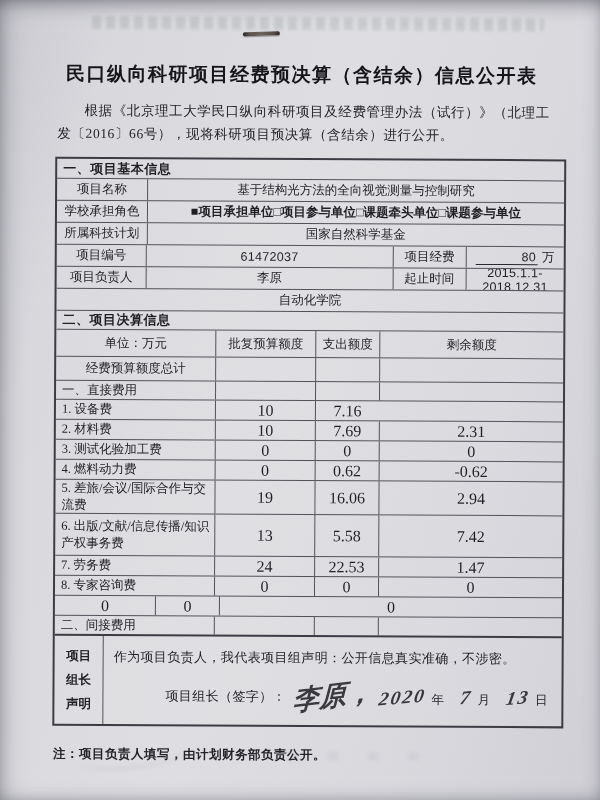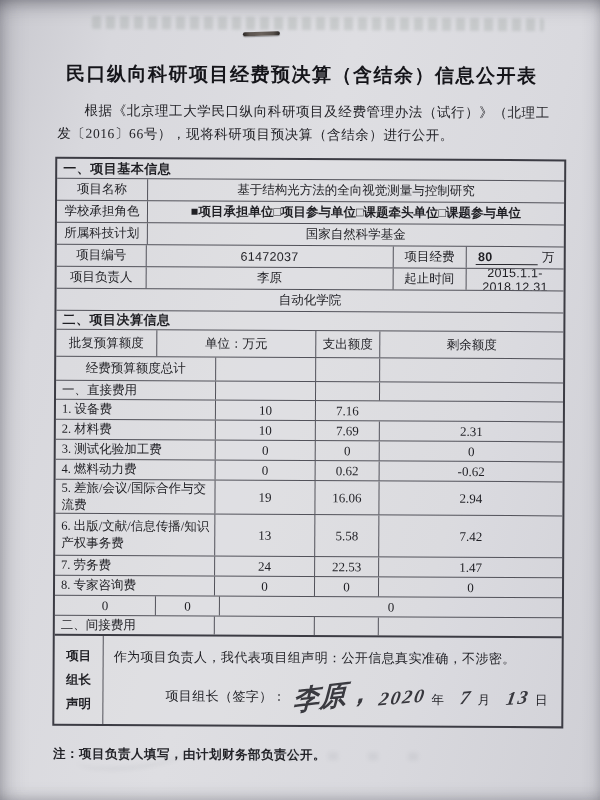--- a/index.html
+++ b/index.html
@@ -70,23 +70,23 @@
               font-family:"Liberation Sans","DejaVu Sans",sans-serif; letter-spacing:.5px; }
 
   .hA{height:19px} .hB{height:22px} .hC{height:27px} .hD{height:24px}
   .hE{height:20px} .hF{height:34px} .hG{height:42px} .hH{height:90px}
 
   .t1-label{width:90px} .t1-val{flex:1} .t1-l2{width:74px} .t1-v2{width:99px}
   .t2-c1{width:159px} .t2-c2{width:100px} .t2-c3{width:64px} .t2-c4{flex:1}
   .st-c1{width:48px}
 
   .num-sans { font-family:"Liberation Sans","DejaVu Sans",sans-serif; font-size:12.5px; letter-spacing:.3px; }
-  .num { font-size:13px; }
+  .num { font-size:16px; }
   .bold6 { font-weight:600; }
-  .underlined { display:inline-block; min-width:62px; text-align:left; border-bottom:1px solid #2a2a30; padding:0 2px;font-weight:bold; }
+  .underlined { display:inline-block; min-width:62px; text-align:right; border-bottom:1px solid #2a2a30; padding:0 2px; }
 
   .stmt-label { flex-direction:column; justify-content:center; gap:7px; font-weight:600; }
   .stmt-body { flex:1; border-left:1px solid #52525a; padding:12px 10px 6px 10px; display:flex; flex-direction:column; text-align:left; }
   .stmt-text { font-size:13px; letter-spacing:.4px; }
   .sign-row { display:flex; align-items:center; margin-top:16px; padding-left:52px; }
   .signature {
     display:inline-block; font-size:27px; font-weight:700; font-style:italic;
     transform:rotate(-7deg) skewX(-8deg); color:#24242a; opacity:.88;
     margin-left:6px; line-height:1;
   }
@@ -144,22 +144,22 @@
       <div class="c t1-v2 num-sans" style="padding:0 8px">2015.1.1- 2018.12.31</div>
     </div>
     <div class="frow hB">
       <div class="c t1-val">自动化学院</div>
     </div>
 
     <div class="frow hA">
       <div class="c left sec-head" style="flex:1">二、项目决算信息</div>
     </div>
     <div class="frow hC">
+      <div class="c t2-c1">单位：万元</div>
       <div class="c t2-c2">批复预算额度</div>
-      <div class="c t2-c1">单位：万元</div>
       <div class="c t2-c3">支出额度</div>
       <div class="c t2-c4">剩余额度</div>
     </div>
 
     <div class="frow hD">
       <div class="c t2-c1">经费预算额度总计</div>
       <div class="c t2-c2 num"></div>
       <div class="c t2-c3 num"></div>
       <div class="c t2-c4 num"></div>
     </div>

